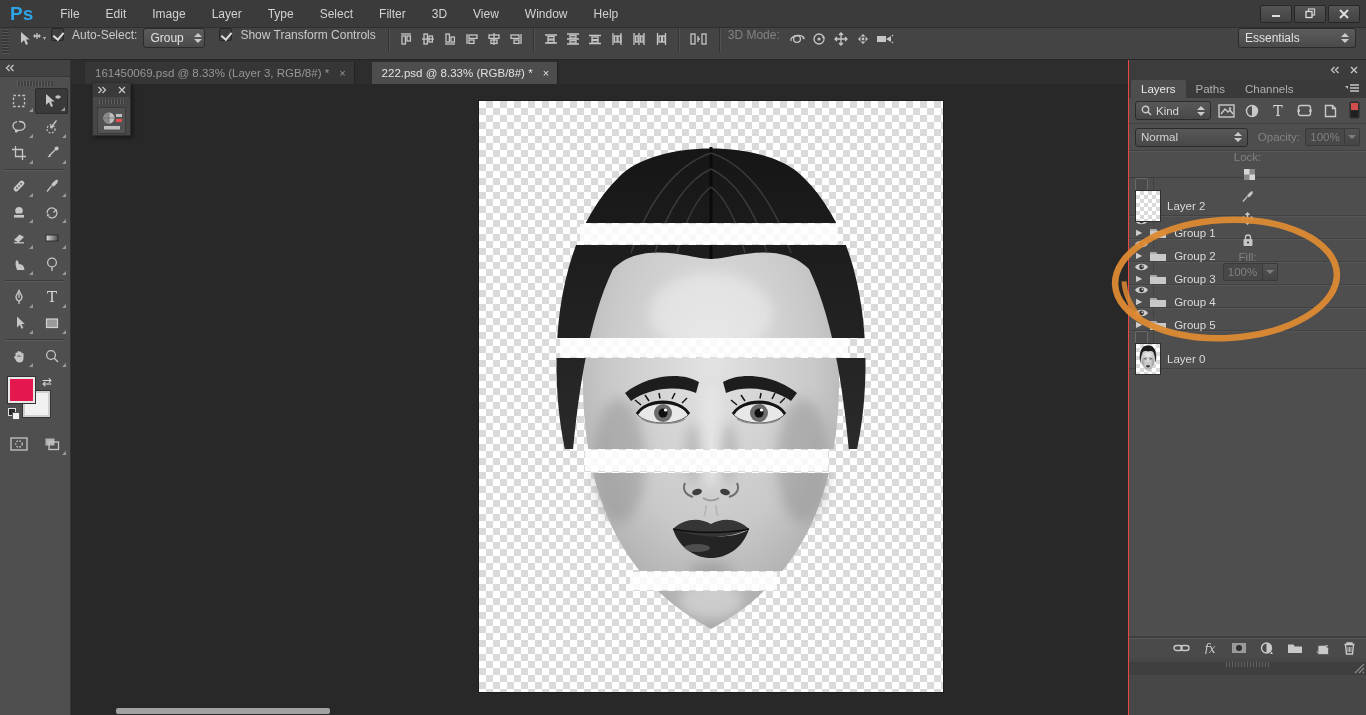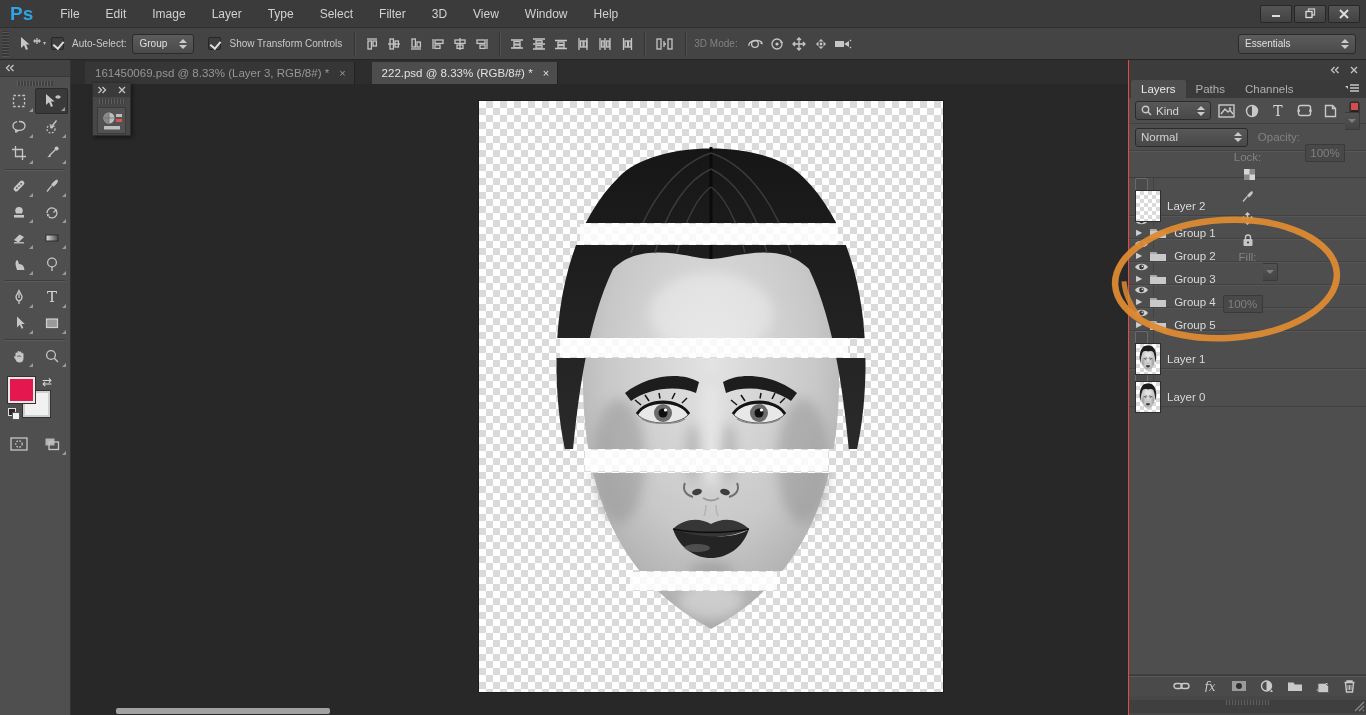--- a/index.html
+++ b/index.html
@@ -11,21 +11,21 @@
   .menubar { position:absolute; left:0; top:0; width:1366px; height:28px; background:#3b3b3b;
     display:flex; align-items:center; color:#d2d2d2; font-size:12px; border-bottom:1px solid #2f2f2f; }
   .ps-logo { color:#2ea3e6; font-weight:bold; font-size:19px; margin:0 14px 0 10px; letter-spacing:0; }
   .menu-item { padding:0 13px; height:28px; line-height:28px; cursor:default; }
   .win-controls { margin-left:auto; display:flex; margin-right:6px; }
   .win-btn { width:32px; height:18px; border:1px solid #272727; background:linear-gradient(#555,#424242);
     border-radius:2px; margin-left:2px; display:flex; align-items:center; justify-content:center; }
 
   
   .optionsbar { position:absolute; left:0; top:28px; width:1366px; height:32px; background:#444;
-    border-bottom:1px solid #262626; display:flex; align-items:center; color:#c9c9c9; font-size:10px; }
+    border-bottom:1px solid #262626; display:flex; color:#c9c9c9; font-size:12px; }
   .grip-v { width:7px; height:26px; margin:0 4px 0 2px;
     background:repeating-linear-gradient(0deg,#555 0 1px,#383838 1px 3px); }
   .opt-sep { width:1px; height:24px; background:#333; box-shadow:1px 0 0 #515151; margin:0 6px; }
   .chk { width:13px; height:13px; background:#3e3e3e; border:1px solid #262626; border-radius:2px;
     position:relative; margin-right:6px; flex:none; }
   .chk.on:after { content:""; position:absolute; left:2.5px; top:1px; width:5px; height:8px;
     border-right:2px solid #ddd; border-bottom:2px solid #ddd; transform:rotate(40deg); }
   .dropdown { height:20px; background:linear-gradient(#5c5c5c,#4a4a4a); border:1px solid #2b2b2b;
     border-radius:3px; display:flex; align-items:center; padding:0 6px; color:#e0e0e0; }
   .dd-arrows { margin-left:auto; padding-left:10px; display:flex; flex-direction:column; gap:2px; }
@@ -86,21 +86,21 @@
   .panel-tab.active { background:#4e4e4e; color:#e8e8e8; border-radius:2px 2px 0 0; }
   .flyout { position:absolute; right:6px; top:3px; color:#c9c9c9; }
   .panel-body { background:#4e4e4e; }
   .filter-row, .blend-row, .lock-row { display:flex; align-items:center; padding:0 6px; }
   .filter-row { height:26px; gap:4px; border-bottom:1px solid #414141; }
   .blend-row { height:27px; border-bottom:1px solid #414141; }
   .lock-row { height:27px; border-bottom:1px solid #3e3e3e; box-shadow:0 1px 0 #585858 inset;flex-direction:column; }
   .dd-small { height:19px; background:linear-gradient(#585858,#484848); border:1px solid #2b2b2b;
     border-radius:3px; display:flex; align-items:center; padding:0 5px; }
   .dis-box { height:18px; width:40px; background:#484848; border:1px solid #3a3a3a; border-radius:2px 0 0 2px;
-    color:#808080; display:flex; align-items:center; justify-content:center;margin-top:32px; }
+    color:#808080; display:flex; align-items:center; justify-content:center; }
   .dis-btn { height:18px; width:15px; background:linear-gradient(#525252,#454545); border:1px solid #3a3a3a;
     border-left:none; border-radius:0 2px 2px 0; display:flex; align-items:center; justify-content:center; }
   .dis-btn i { width:0; height:0; border-left:4px solid transparent; border-right:4px solid transparent;
     border-top:4px solid #7e7e7e; }
   .dim { color:#828282; }
 
   .layerlist { }
   .lrow { display:flex; border-bottom:1px solid #424242; box-shadow:0 1px 0 #565656;flex-direction:column; }
   .lrow.h38 { height:38px; } .lrow.h23 { height:23px; }
   .eyewell { width:25px; border-right:1px solid #424242; display:flex; align-items:center; justify-content:center; flex:none; }
@@ -870,31 +870,20 @@
           </div>
         </div>
         <div class="lrow h38">
           <div class="eyewell">
               <span class="novis"></span>
             </div>
           <div class="rowbody">
             <span class="lthumb checker"><svg width="24" height="30" viewBox="30 20 404 560">
                   <use href="#faceArt"></use>
                 </svg></span>
-            <span class="lname">Layer 1</span>
-          </div>
-        </div>
-        <div class="lrow h38">
-          <div class="eyewell">
-              <span class="novis"></span>
-            </div>
-          <div class="rowbody">
-            <span class="lthumb checker"><svg width="24" height="30" viewBox="30 20 404 560">
-                  <use href="#faceArt"></use>
-                </svg></span>
             <span class="lname">Layer 0</span>
           </div>
         </div>
       </div>
 
       <div class="list-void"></div>
 
       <div class="layer-actions">
         <svg width="17" height="10">
             <rect x="1" y="2.5" width="8" height="5" rx="2.5" class="panel-ico"></rect>

